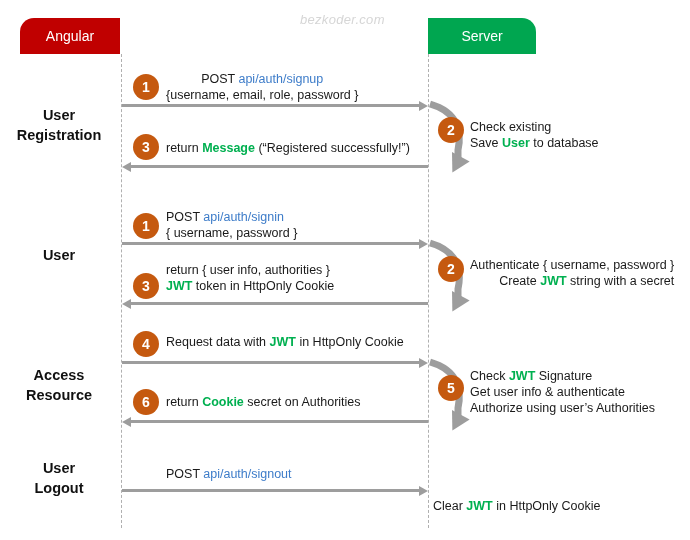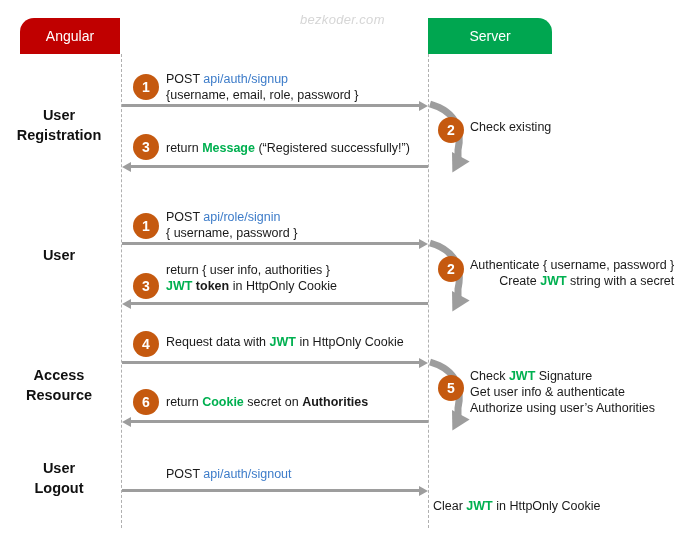--- a/index.html
+++ b/index.html
@@ -26,21 +26,21 @@
     text-align: center;
     color: #ffffff;
     font-size: 14px;
   }
   #actor-client {
     left: 20px; top: 18px; width: 100px;
     background: #C00000;
     border-top-left-radius: 14px;
   }
   #actor-server {
-    left: 428px; top: 18px; width: 124px;
+    left: 428px; top: 18px; width: 108px;
     background: #00A650;
     border-top-right-radius: 14px;
   }
 
   
   #watermark {
     left: 300px; top: 12px;
     font-size: 13px;
     font-style: italic;
     color: #d6d6d6;
@@ -113,21 +113,21 @@
   .msg-text {
     font-size: 12.5px;
     color: #1a1a1a;
     line-height: 16px;
     white-space: nowrap;
   }
   .msg-text .ln { display: block; }
 
   .hl-url    { color: #3d7cc9; }
   .hl-green  { color: #00B050; font-weight: bold; }
-  .hl-bold   { font-weight: bold; color: #1a1a1a; }
+  .hl-bold   { font-weight: normal; color: #1a1a1a; }
 
   
   .selfcurve { width: 46px; height: 84px; }
 </style>
 </head>
 <body>
 
 <div id="canvas">
 
   <div class="abs actor-box" id="actor-client">Angular</div>
@@ -153,54 +153,55 @@
     <div>Resource</div>
   </div>
 
   <div class="abs section-label" style="top:458px;">
     <div>User</div>
     <div>Logout</div>
   </div>
 
   <div class="abs badge" style="left:133px; top:74px;">1</div>
 
-  <div class="abs msg-text" style="left:166px; top:71px;">
+  <div class="abs msg-text" style="left:166px; top:71px;text-align:center;">
     <span class="ln"><span>POST </span><span class="hl-url">api/auth/signup</span></span>
     <span class="ln">{username, email, role, password }</span>
   </div>
 
   <div class="abs arrow to-right" style="left:122px; top:103px; width:306px;">
     <div class="shaft"></div>
     <div class="head"></div>
   </div>
 
   <div class="abs selfcurve" style="left:428px; top:98px;">
     <svg width="46" height="84" viewBox="0 0 46 84">
       <path d="M2 6 C 30 14, 34 34, 30 52 L 30 62" stroke="#9d9d9d" stroke-width="7" fill="none" stroke-linecap="butt"></path>
       <path d="M30 76 L 20 58 L 40 58 Z" fill="#9d9d9d" transform="rotate(28 30 64)"></path>
     </svg>
   </div>
   <div class="abs badge" style="left:438px; top:117px;">2</div>
   <div class="abs msg-text" style="left:470px; top:119px;">
     <span class="ln">Check existing</span>
+    <span class="ln"><span>Save </span><span class="hl-green">User</span><span> to database</span></span>
   </div>
 
   <div class="abs badge" style="left:133px; top:134px;">3</div>
   <div class="abs msg-text" style="left:166px; top:140px;">
     <span class="ln"><span>return </span><span class="hl-green">Message</span><span> (“Registered successfully!”)</span></span>
   </div>
 
   <div class="abs arrow to-left" style="left:122px; top:164px; width:306px;">
     <div class="shaft"></div>
     <div class="head"></div>
   </div>
 
   <div class="abs badge" style="left:133px; top:213px;">1</div>
   <div class="abs msg-text" style="left:166px; top:209px;">
-    <span class="ln"><span>POST </span><span class="hl-url">api/role/signin</span></span>
+    <span class="ln"><span>POST </span><span class="hl-url">api/auth/signin</span></span>
     <span class="ln">{ username, password }</span>
   </div>
   <div class="abs arrow to-right" style="left:122px; top:241px; width:306px;">
     <div class="shaft"></div>
     <div class="head"></div>
   </div>
 
   <div class="abs selfcurve" style="left:428px; top:237px;">
     <svg width="46" height="84" viewBox="0 0 46 84">
       <path d="M2 6 C 30 14, 34 34, 30 52 L 30 62" stroke="#9d9d9d" stroke-width="7" fill="none" stroke-linecap="butt"></path>

